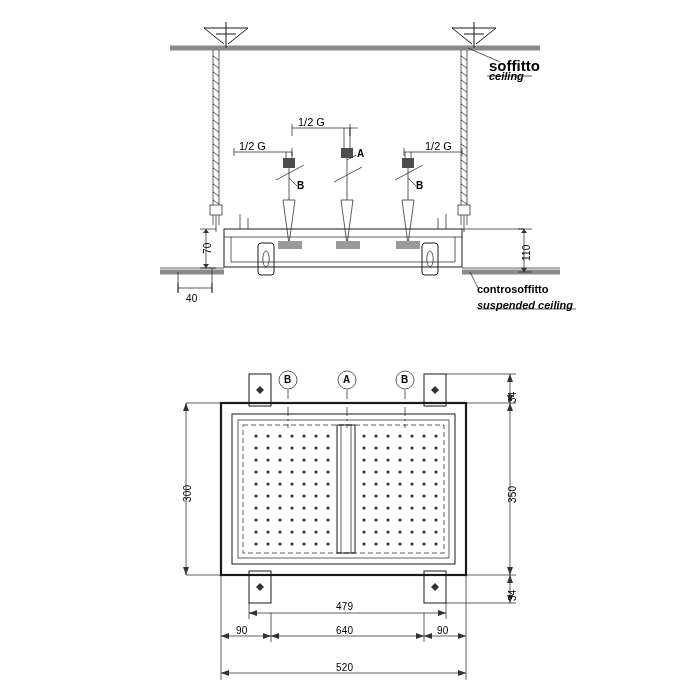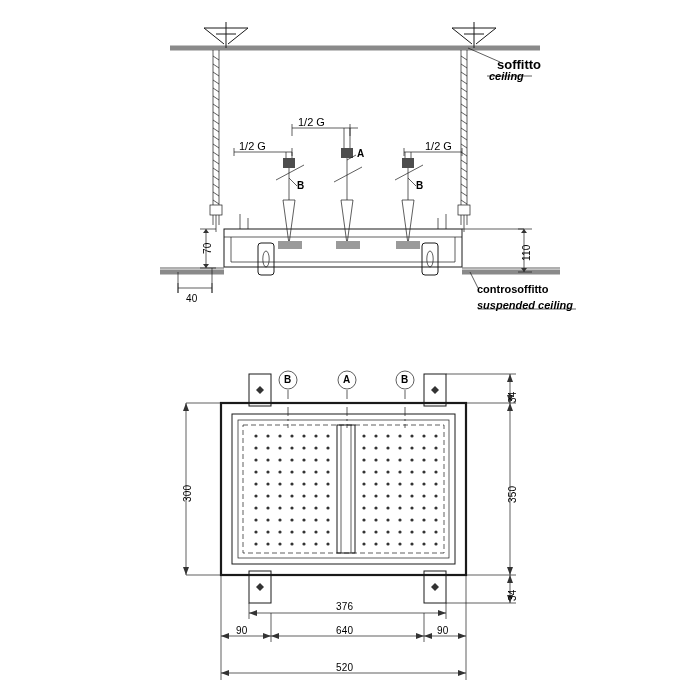--- a/index.html
+++ b/index.html
@@ -472,21 +472,21 @@
       </g>
 
       <g class="ln thin">
         <line x1="221" y1="673" x2="466" y2="673"></line>
         <path class="dot" d="M229 670 L229 676 L221 673 Z"></path>
         <path class="dot" d="M458 670 L458 676 L466 673 Z"></path>
       </g>
     </g>
   </svg>
 
-  <div class="lbl lbl-bold" style="left:489px; top:58px; font-size:13px;margin-left:8px;">soffitto</div>
+  <div class="lbl lbl-bold" style="left:489px; top:58px; font-size:15px;">soffitto</div>
   <div class="lbl lbl-ital" style="left:489px; top:71px; font-size:11px;text-align:right;">ceiling</div>
 
   <div class="lbl lbl-bold" style="left:477px; top:284px; font-size:11px;">controsoffitto</div>
   <div class="lbl lbl-ital" style="left:477px; top:300px; font-size:11px;text-align:right;">suspended ceiling</div>
 
   <div class="lbl" style="left:239px; top:141px; font-size:11px;">1/2 G</div>
   <div class="lbl" style="left:298px; top:117px; font-size:11px;">1/2 G</div>
   <div class="lbl" style="left:425px; top:141px; font-size:11px;">1/2 G</div>
 
   <div class="lbl lbl-bold" style="left:357px; top:149px; font-size:10px;">A</div>
@@ -499,19 +499,19 @@
 
   <div class="lbl lbl-bold" style="left:284px; top:375px; font-size:10px;">B</div>
   <div class="lbl lbl-bold" style="left:343px; top:375px; font-size:10px;">A</div>
   <div class="lbl lbl-bold" style="left:401px; top:375px; font-size:10px;">B</div>
 
   <div class="lbl dim vert" style="left:183px; top:502px;">300</div>
   <div class="lbl dim vert" style="left:508px; top:403px;">34</div>
   <div class="lbl dim vert" style="left:508px; top:503px;">350</div>
   <div class="lbl dim vert" style="left:508px; top:601px;">34</div>
 
-  <div class="lbl dim" style="left:336px; top:602px;">376</div>
+  <div class="lbl dim" style="left:336px; top:602px;">479</div>
   <div class="lbl dim" style="left:236px; top:626px;">90</div>
   <div class="lbl dim" style="left:336px; top:626px;">640</div>
   <div class="lbl dim" style="left:437px; top:626px;">90</div>
   <div class="lbl dim" style="left:336px; top:663px;text-align:right;">520</div>
 
 </div>
 
 </body></html>

